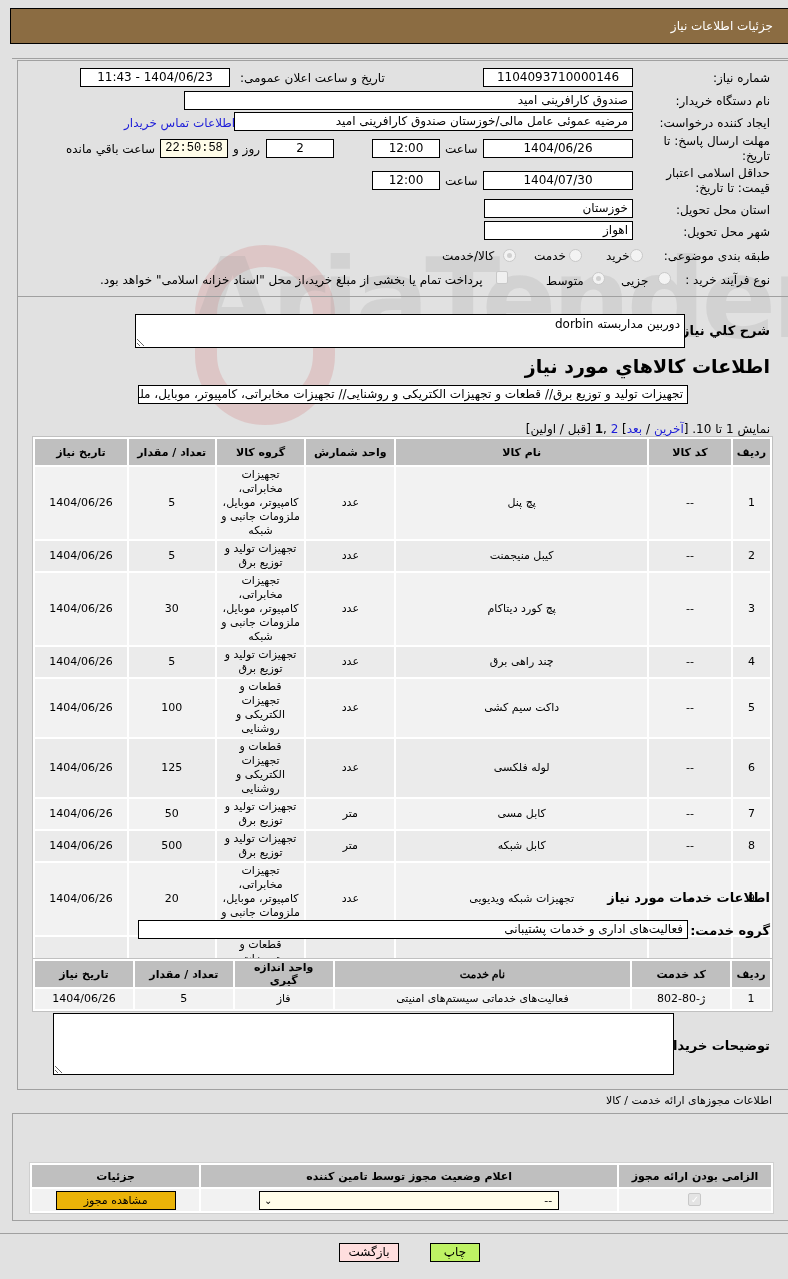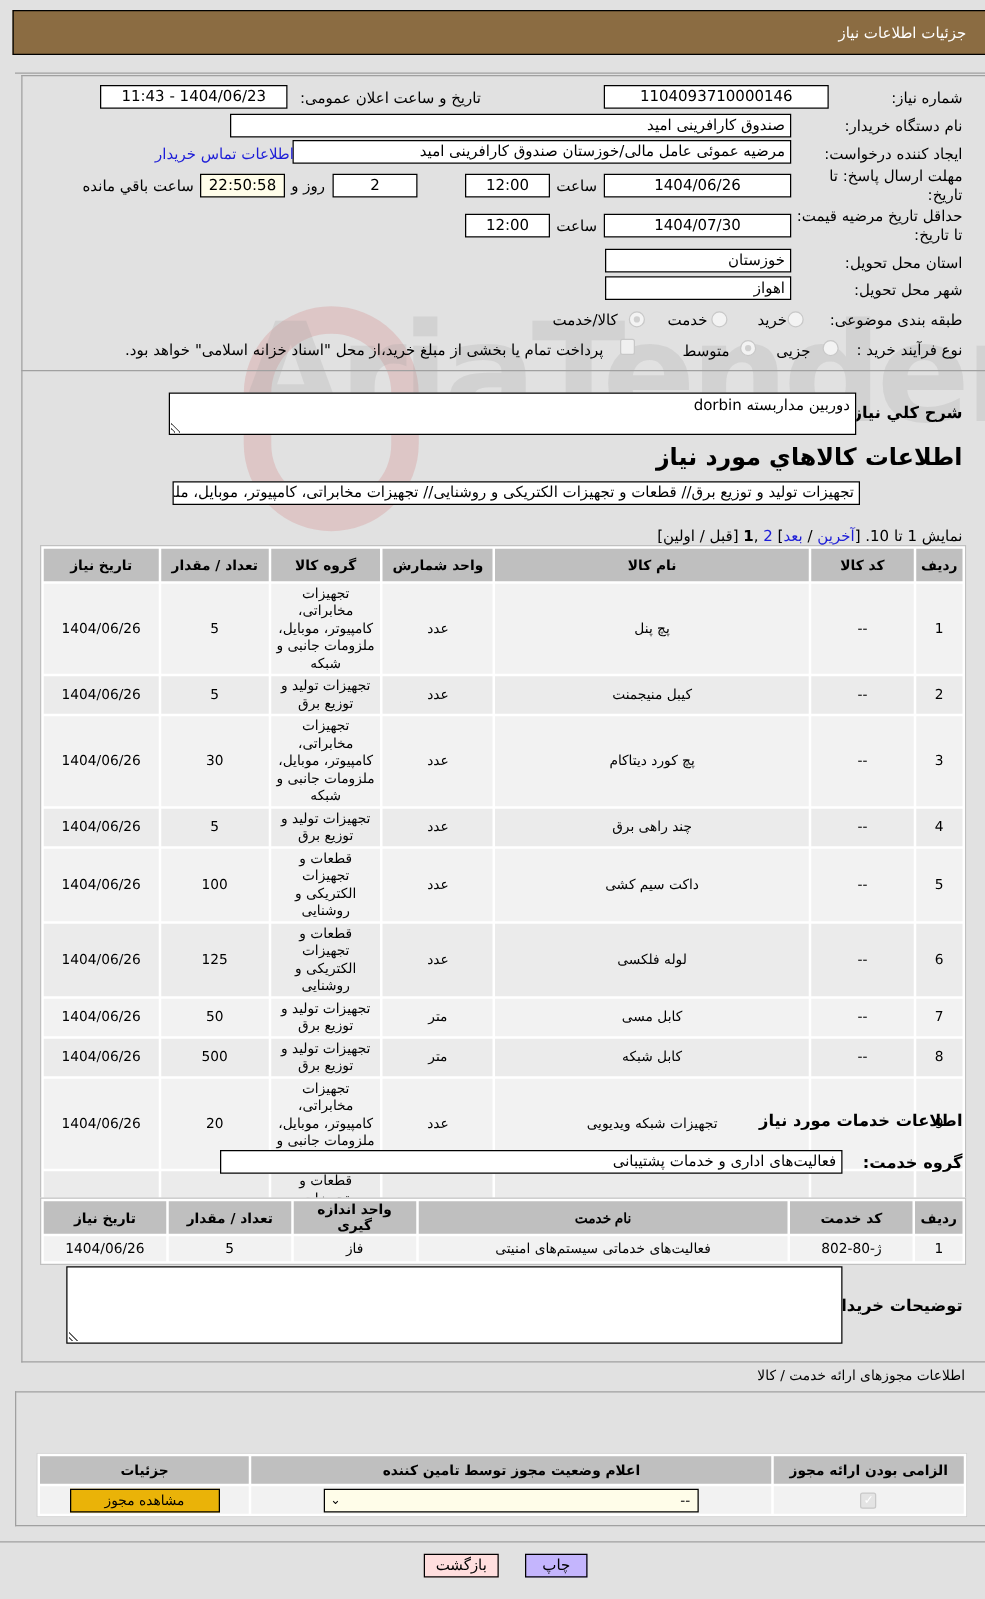--- a/index.html
+++ b/index.html
@@ -14,21 +14,21 @@
     background: #8b6c42; border: 1px solid #000;
   }
   .header span { position: absolute; right: 16px; top: 10px; color: #fff; font-size: 12px; }
   .panel { position: absolute; border: 1px solid #a0a0a0; border-right: none; }
   .lbl { position: absolute; font-size: 12px; white-space: nowrap; }
   .box {
     position: absolute; background: #fff; border: 1px solid #000; height: 19px;
     font-size: 12px; line-height: 17px; padding: 0 4px; white-space: nowrap; overflow: hidden;
   }
   .box.c { text-align: center; }
-  .box.ylw { background: #fffde9; }
+  .box.ylw { background: #fffde9; font-family: Liberation Mono, monospace; }
   a.link { color: #1d1dd8; text-decoration: none; }
   .radio {
     position: absolute; width: 13px; height: 13px; border-radius: 50%;
     border: 1px solid #c8c8c8; background: #f3f3f3;
   }
   .radio.on::after {
     content: ""; position: absolute; left: 3px; top: 3px; width: 5px; height: 5px;
     border-radius: 50%; background: #d0d0d0;
   }
   .chk { position: absolute; width: 12px; height: 13px; border: 1px solid #c8c8c8; background: #f0f0f0; border-radius: 2px; }
@@ -70,41 +70,41 @@
 </div>
 
 <div class="sep" style="left:12px; top:58px; width:776px;"></div>
 
 <div class="wm-logo"></div>
 <div class="watermark">AriaTender.net</div>
 
 <div class="panel" style="left:17px; top:60px; width:771px; height:1030px;"></div>
 
 <span class="lbl" style="right:18px; top:71px;">شماره نیاز:</span>
-<div class="box c" style="left:483px; top:68px; width:180px;">1104093710000146</div>
+<div class="box c" style="left:483px; top:68px; width:150px;">1104093710000146</div>
 <span class="lbl" style="left:240px; top:71px;">تاریخ و ساعت اعلان عمومی:</span>
 <div class="box c" style="left:80px; top:68px; width:150px;">1404/06/23 - 11:43</div>
 
 <span class="lbl" style="right:18px; top:94px;">نام دستگاه خریدار:</span>
 <div class="box" style="left:184px; top:91px; width:449px;">صندوق کارافرینی امید</div>
 
 <span class="lbl" style="right:18px; top:116px;">ایجاد کننده درخواست:</span>
 <div class="box" style="left:234px; top:112px; width:399px;padding-left:20px;">مرضیه عموئی عامل مالی/خوزستان صندوق کارافرینی امید</div>
 <a class="lbl link" style="left:124px; top:116px;">اطلاعات تماس خریدار</a>
 
 <span class="lbl" style="right:18px; top:134px; white-space:normal; width:120px; line-height:15px;">مهلت ارسال پاسخ: تا تاریخ:</span>
 <div class="box c" style="left:483px; top:139px; width:150px;">1404/06/26</div>
 <span class="lbl" style="left:445px; top:142px;">ساعت</span>
 <div class="box c" style="left:372px; top:139px; width:68px;">12:00</div>
 <div class="box c" style="left:266px; top:139px; width:68px;">2</div>
 <span class="lbl" style="left:233px; top:142px;">روز و</span>
 <div class="box c ylw" style="left:160px; top:139px; width:68px;">22:50:58</div>
 <span class="lbl" style="left:66px; top:142px;">ساعت باقي مانده</span>
 
-<span class="lbl" style="right:18px; top:166px; white-space:normal; width:135px; line-height:15px;">حداقل تاریخ مرضیه قیمت: تا تاریخ:</span>
+<span class="lbl" style="right:18px; top:166px; white-space:normal; width:135px; line-height:15px;">حداقل اسلامی اعتبار قیمت: تا تاریخ:</span>
 <div class="box c" style="left:483px; top:171px; width:150px;">1404/07/30</div>
 <span class="lbl" style="left:445px; top:174px;">ساعت</span>
 <div class="box c" style="left:372px; top:171px; width:68px;">12:00</div>
 
 <span class="lbl" style="right:18px; top:203px;">استان محل تحویل:</span>
 <div class="box" style="left:484px; top:199px; width:149px;">خوزستان</div>
 
 <span class="lbl" style="right:18px; top:225px;">شهر محل تحویل:</span>
 <div class="box" style="left:484px; top:221px; width:149px;">اهواز</div>
 
@@ -239,21 +239,21 @@
       <td>عدد</td>
       <td>قطعات و تجهیزات الکتریکی و روشنایی</td>
       <td>20</td>
       <td>1404/06/26</td>
     </tr>
   </tbody>
 </table>
 
 <span class="lbl bold" style="right:18px; top:890px; font-size:13px;">اطلاعات خدمات مورد نياز</span>
 <span class="lbl bold" style="right:18px; top:923px; font-size:13px;">گروه خدمت:</span>
-<div class="box" style="left:138px; top:920px; width:498px;margin-left:38px;">فعالیت‌های اداری و خدمات پشتیبانی</div>
+<div class="box" style="left:138px; top:920px; width:550px;">فعالیت‌های اداری و خدمات پشتیبانی</div>
 
 <table class="grid" style="left:32px; top:958px; width:741px;">
   <thead>
     <tr>
       <th style="width:24px;">ردیف</th>
       <th style="width:96px;">کد خدمت</th>
       <th style="width:290px;font-family:Liberation Serif, serif;">نام خدمت</th>
       <th style="width:96px;">واحد اندازه گیری</th>
       <th style="width:96px;">تعداد / مقدار</th>
       <th style="width:96px;">تاریخ نیاز</th>
@@ -297,14 +297,14 @@
       </td>
       <td>
         <span style="display:inline-block; width:120px; height:19px; background:#eab308; border:1px solid #000; line-height:17px;">مشاهده مجوز</span>
       </td>
     </tr>
   </tbody>
 </table>
 
 <div class="sep" style="left:0; top:1233px; width:788px;"></div>
 
-<div class="btn" style="left:420px; top:1243px; width:50px; background:#c4b5fd;">چاپ</div>
+<div class="btn" style="left:430px; top:1243px; width:50px; background:#bef264;">چاپ</div>
 <div class="btn" style="left:339px; top:1243px; width:60px; background:#ffdede;">بازگشت</div>
 
 </body></html>

